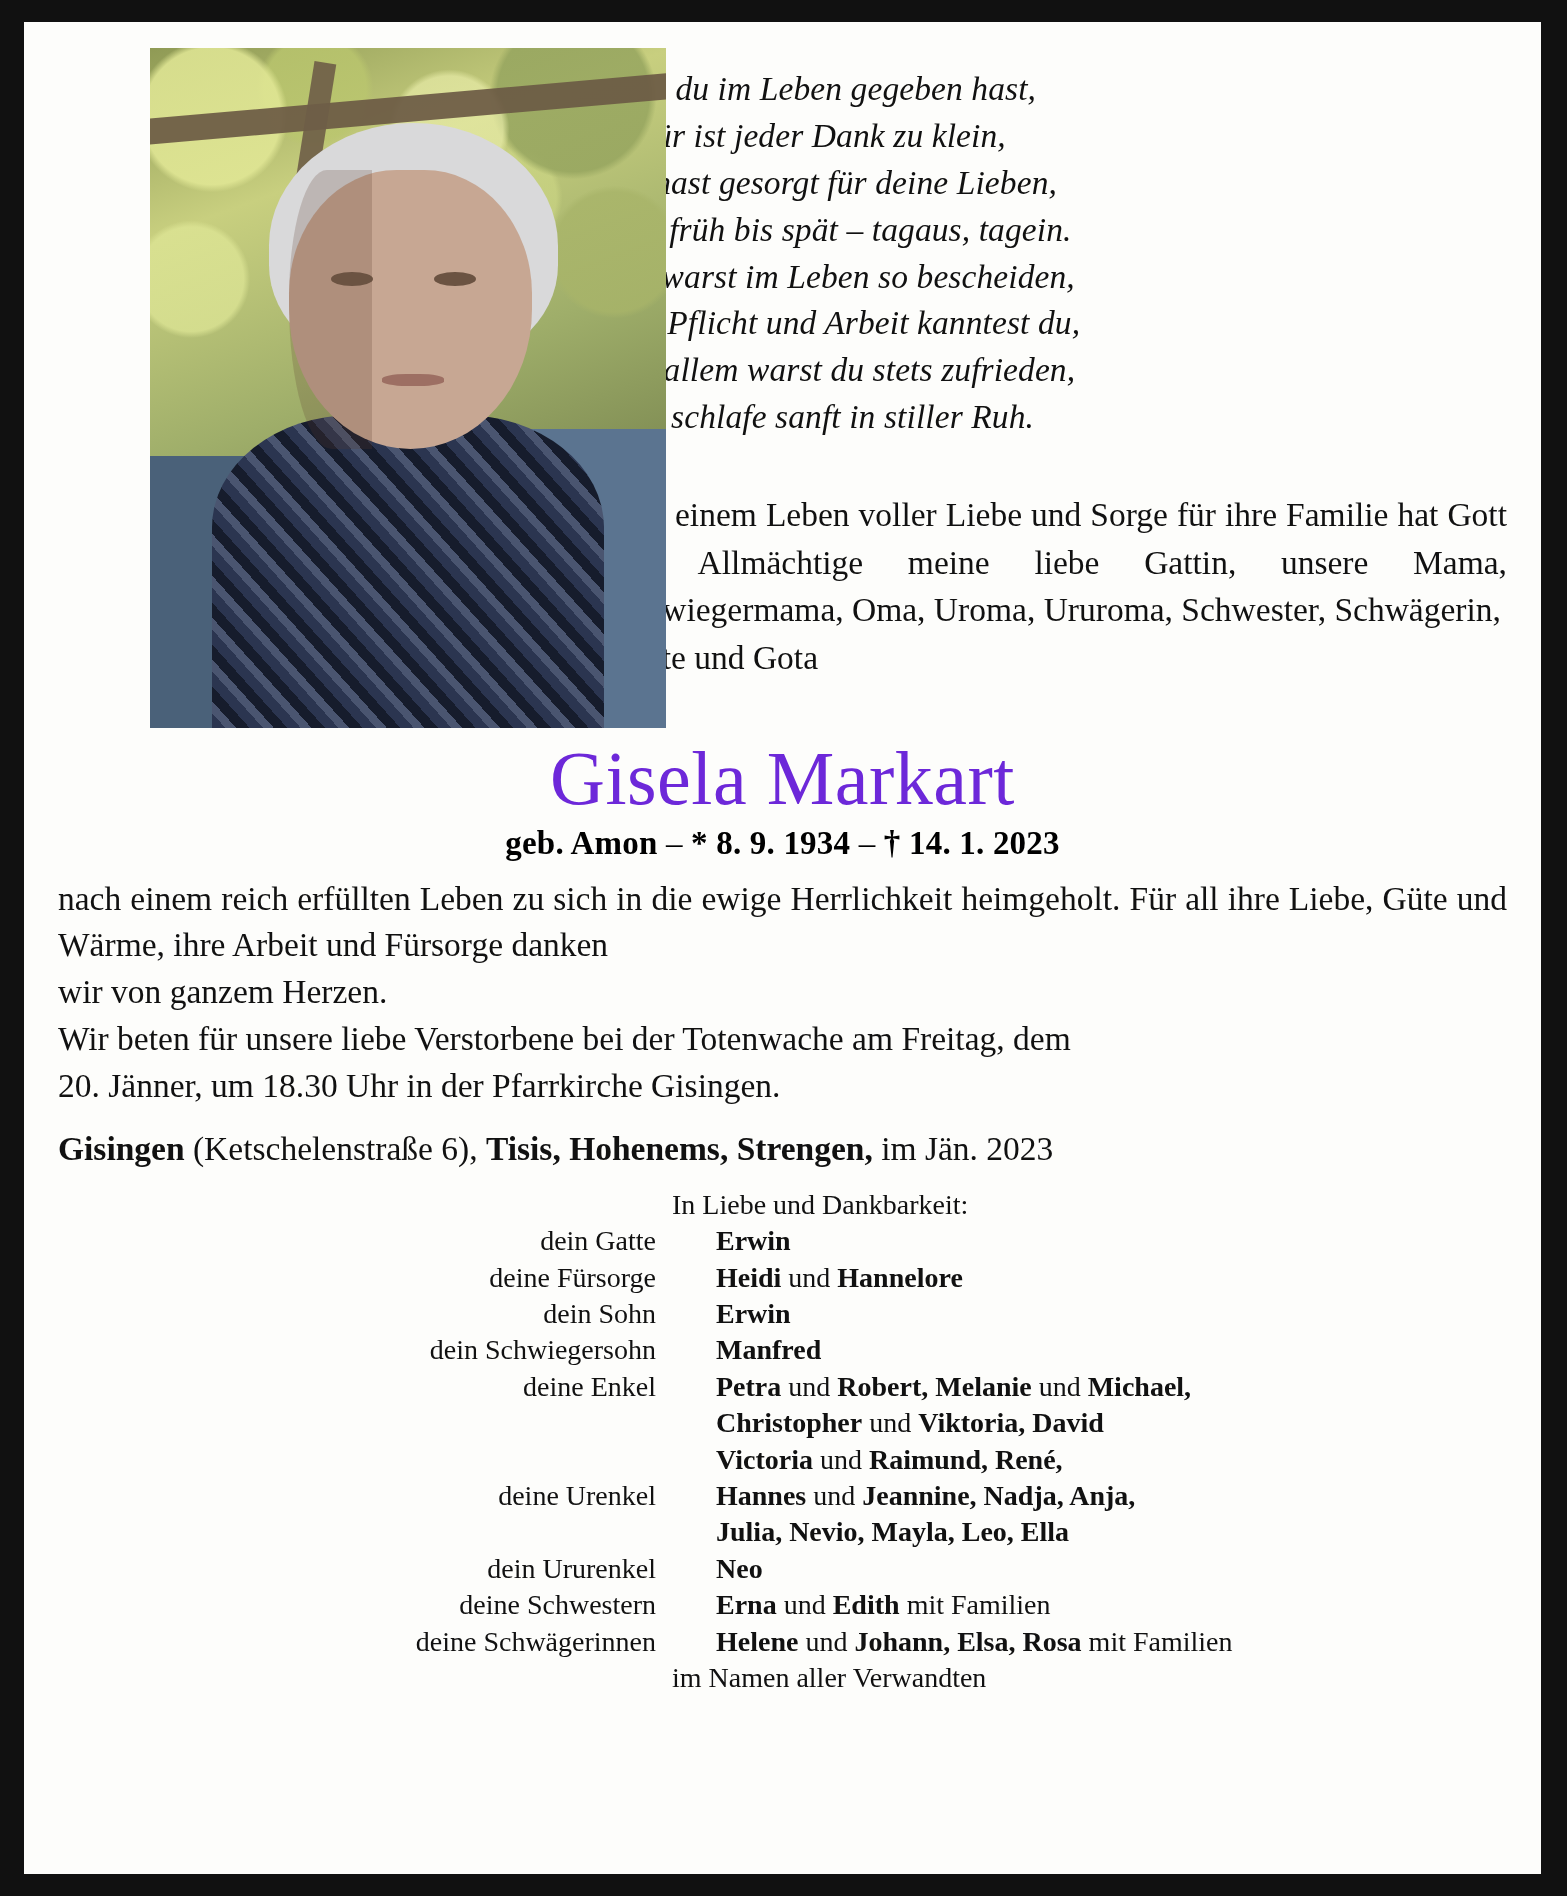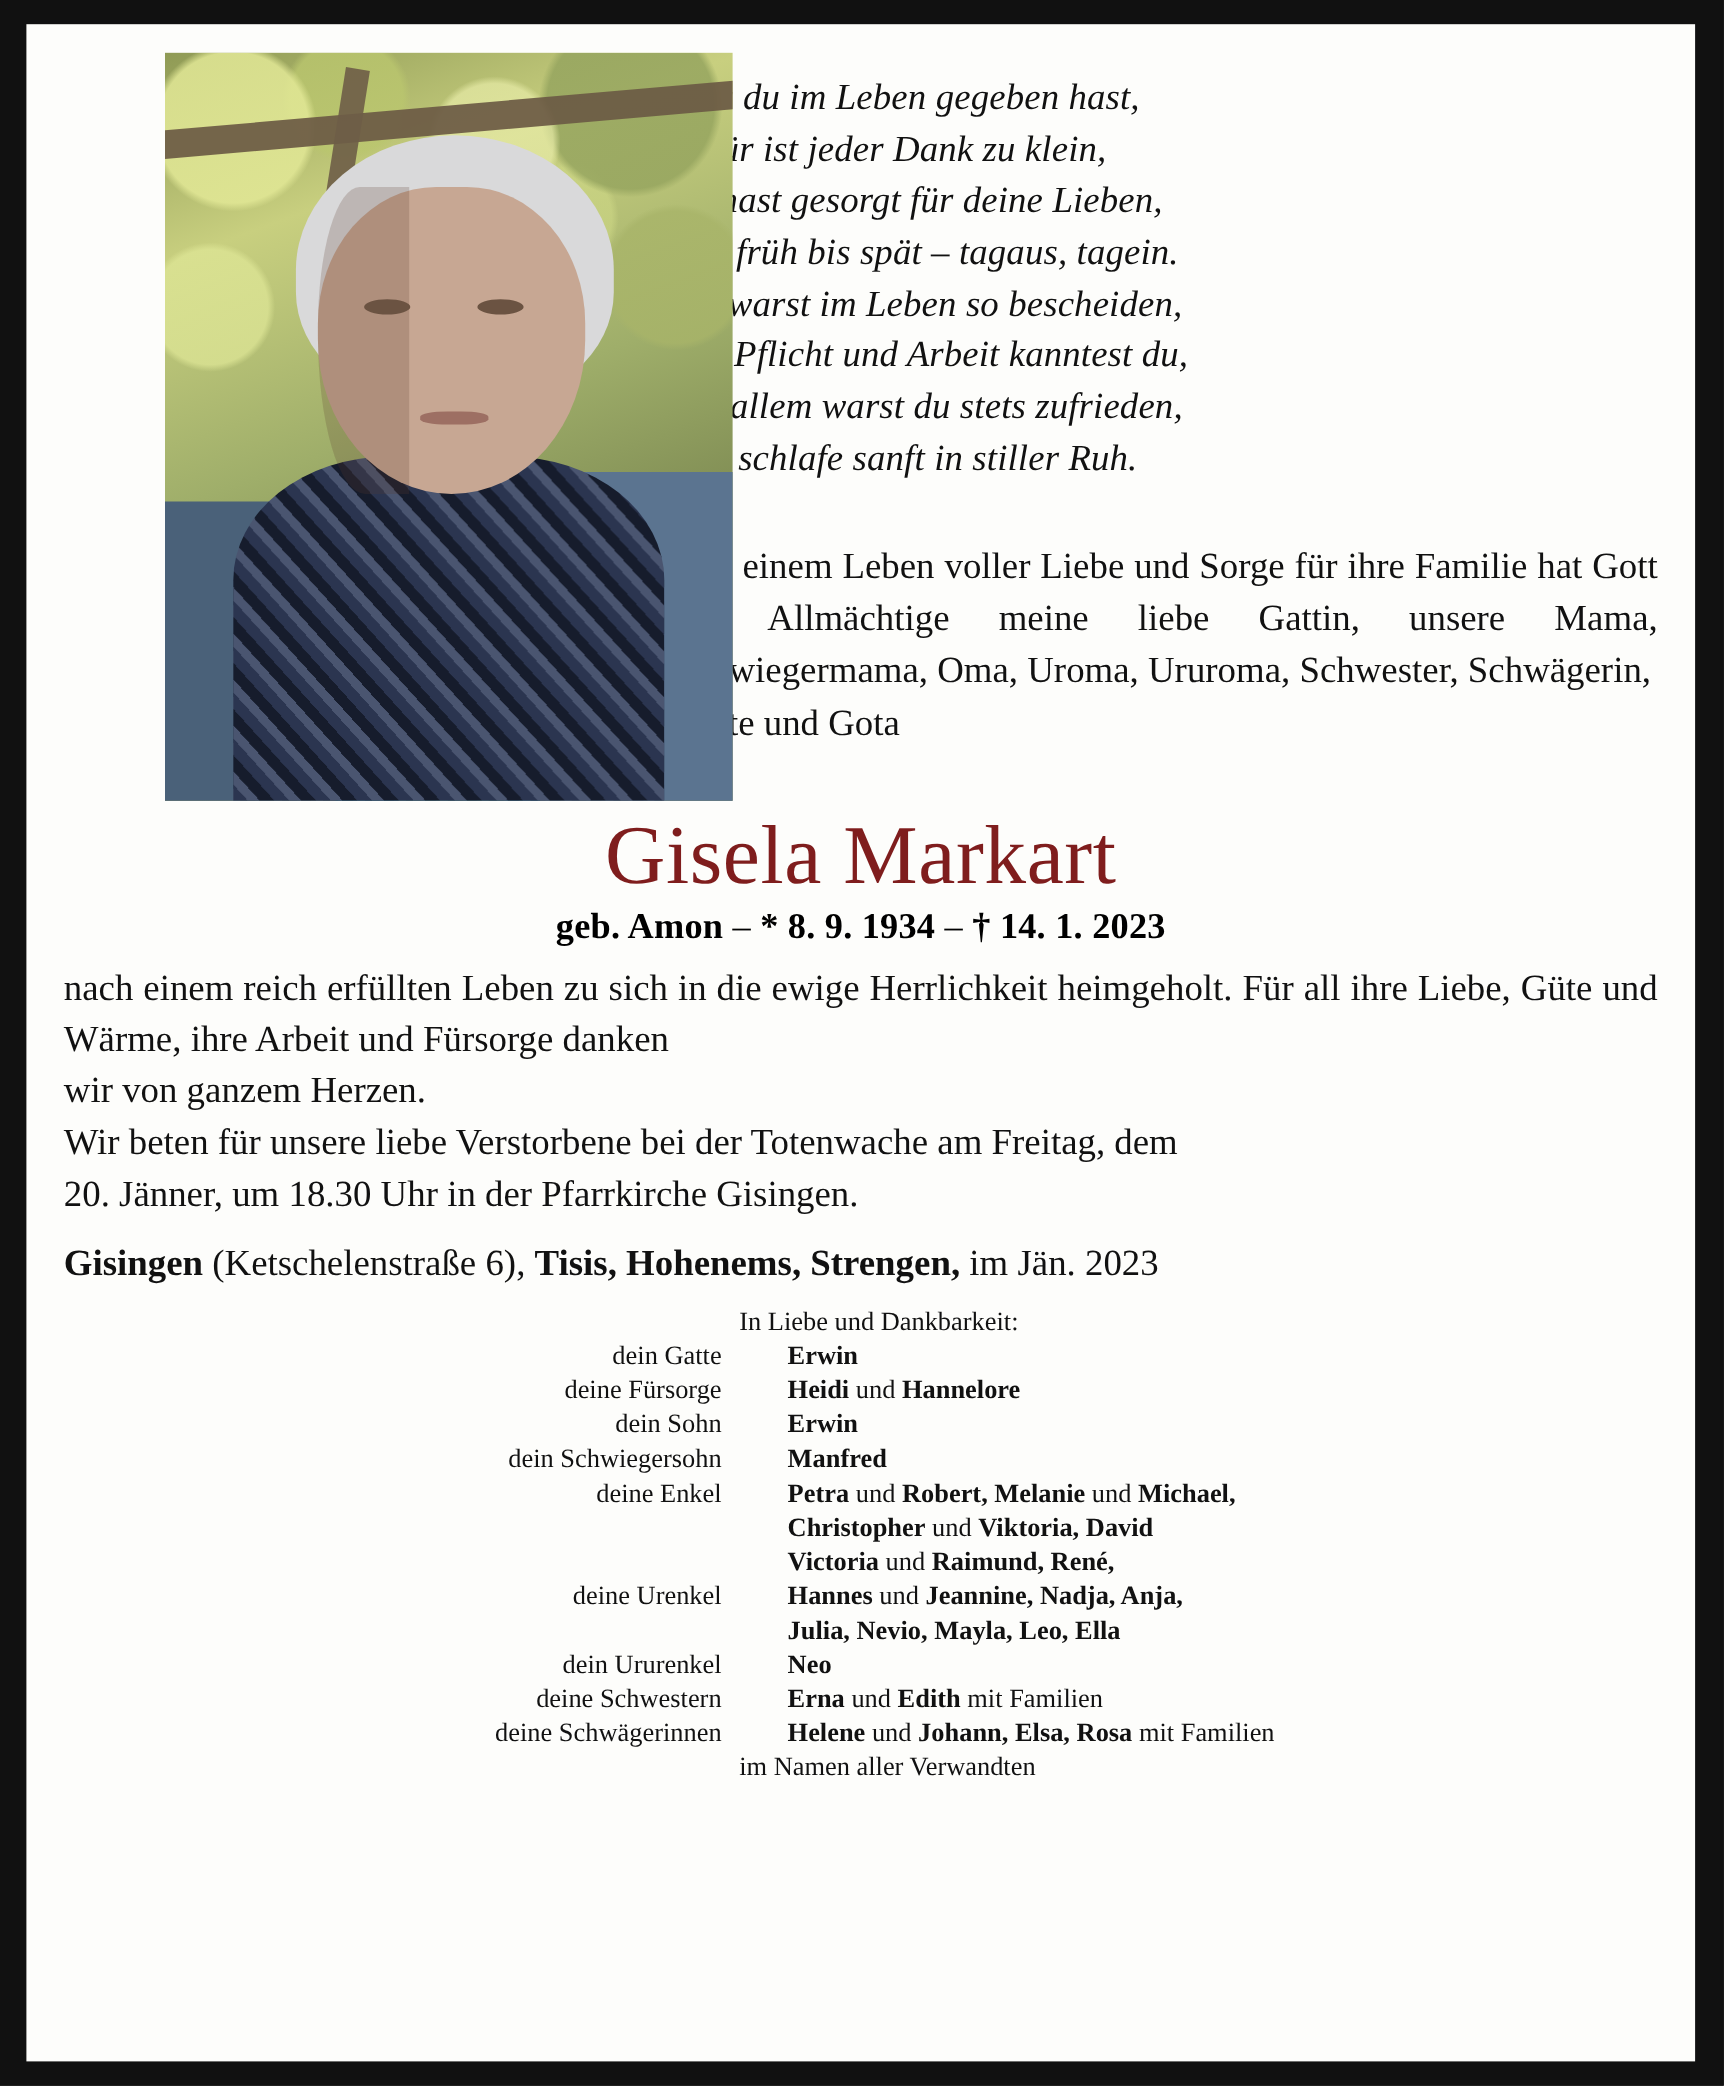--- a/index.html
+++ b/index.html
@@ -184,21 +184,21 @@
     text-justify: inter-word;
   }
   .intro .lastline { display: block; }
 
   
   .name {
     text-align: center;
     font-size: 76px;
     line-height: 1.06;
     margin-top: 10px;
-    color: #7f1d1d;
+    color: #6d28d9;
     letter-spacing: .5px;
   }
   .dates {
     text-align: center;
     font-size: 33px;
     font-weight: bold;
     margin-top: 6px;
     color: #000;
     letter-spacing: .2px;
   }
@@ -225,21 +225,21 @@
   }
   .places b { font-weight: bold; }
 
   
   .family {
     margin-top: 14px;
     display: grid;
     grid-template-columns: 600px 1fr;
     column-gap: 14px;
     row-gap: 0px;
-    font-size: 24px;
+    font-size: 28px;
     line-height: 1.30;
     color: #111;
   }
   .family .rel {
     text-align: right;
     padding-right: 2px;
     white-space: nowrap;
   }
   .family .nm {
     text-align: left;

